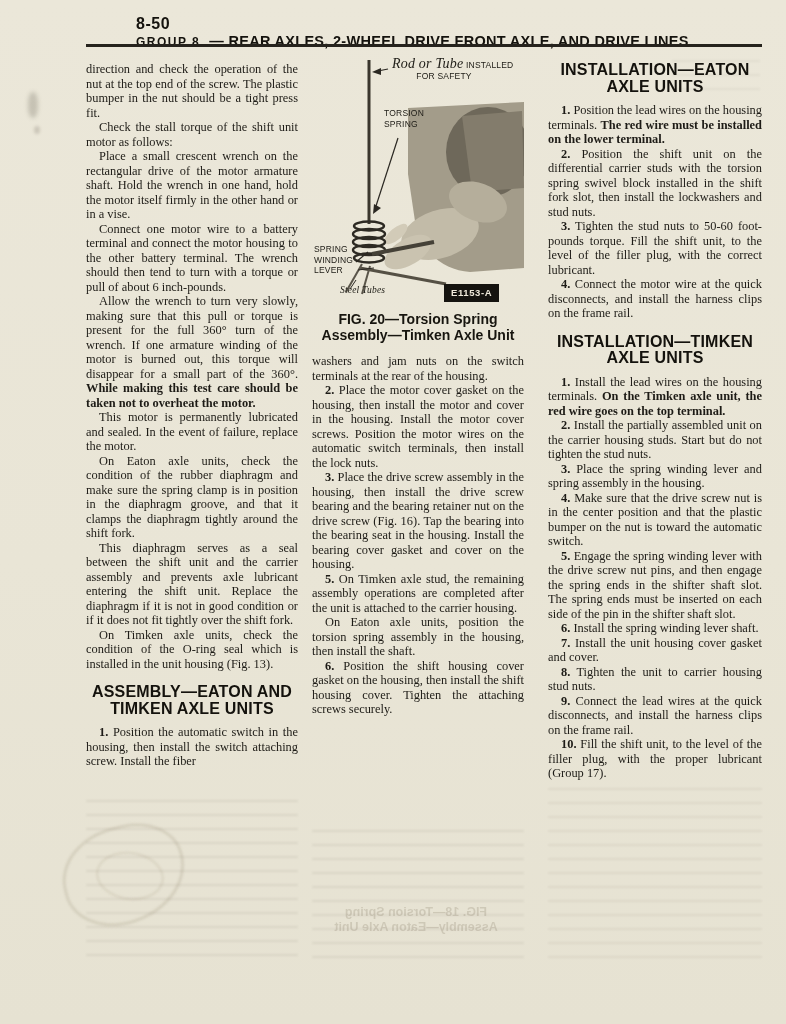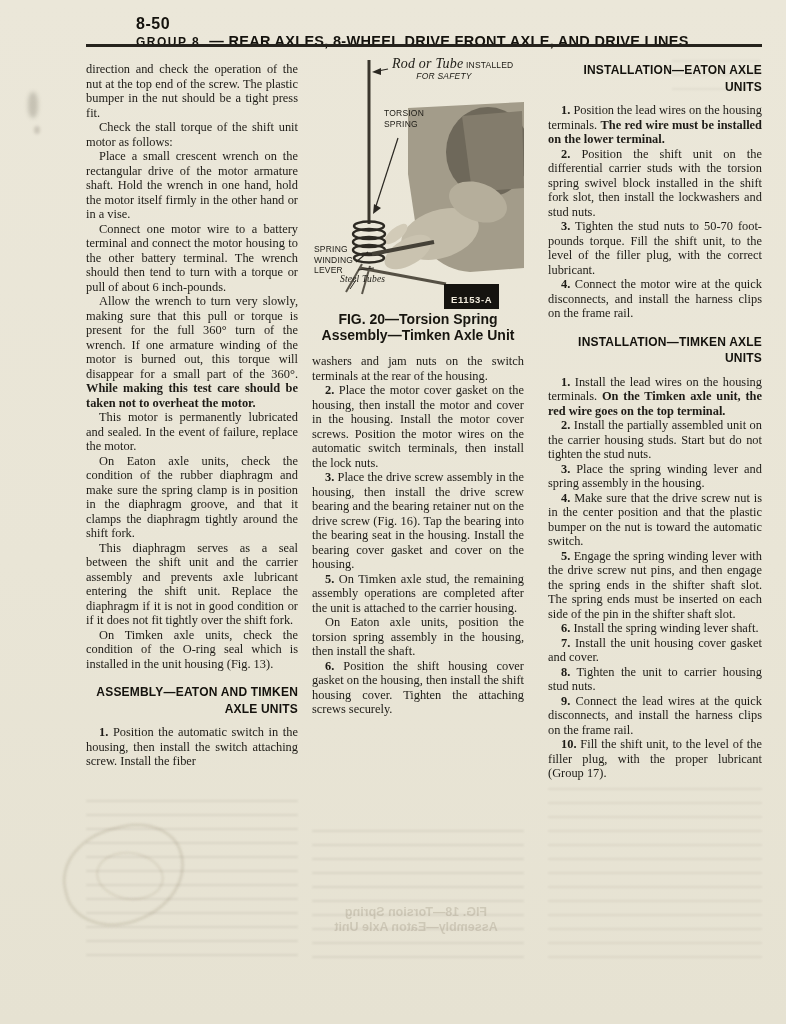--- a/index.html
+++ b/index.html
@@ -18,37 +18,37 @@
 
   
   .col { position:absolute; width:212px; font-size:12.4px; line-height:14.5px; text-align:justify; }
   .col-left  { left:86px;  top:62px; }
   .col-mid   { left:312px; top:56px; }
   .col-right { left:548px; top:62px; width:214px; }
   .bp { margin:0; text-indent:13px; }
   .bp.flush { text-indent:0; }
   .bp b { font-weight:bold; }
   .sec-h {
-    font-family:"Liberation Sans",sans-serif; font-weight:bold; font-size:12px;
-    line-height:16.5px; letter-spacing:.2px; margin:13px 0 8px; color:#14120d; text-align:right;
+    font-family:"Liberation Sans",sans-serif; font-weight:bold; font-size:16px;
+    line-height:16.5px; letter-spacing:.2px; margin:13px 0 8px; color:#14120d; text-align:center;
   }
   .sec-h.first { margin-top:0; }
 
   
   .fig { position:relative; width:212px; height:252px; margin:0 0 4px 0; }
   .fig svg { position:absolute; left:0; top:0; }
   .lbl { position:absolute; font-family:"Liberation Sans",sans-serif; font-size:8.5px; line-height:10.5px; color:#22201a; letter-spacing:.2px; }
   .lbl-rod { left:80px; top:3px; width:128px; }
   .lbl-rod .ital { font-family:"Liberation Serif",serif; font-style:italic; font-size:14px; }
-  .lbl-rod .l2 { text-align:center; width:104px;font-style:italic; }
+  .lbl-rod .l2 { text-align:center; width:104px; }
   .lbl-torsion { left:72px; top:52px; width:52px; text-align:left; }
   .lbl-winding { left:2px; top:188px; width:52px; }
-  .lbl-steel { left:28px; top:218px; font-family:"Liberation Serif",serif; font-style:italic; font-size:9.5px; }
+  .lbl-steel { left:28px; top:229px; font-family:"Liberation Serif",serif; font-style:italic; font-size:9.5px; }
   .photo-code { position:absolute; left:132px; top:228px; background:#15130f; color:#efe9da;
-    font-family:"Liberation Sans",sans-serif; font-weight:bold; font-size:9.5px; padding:9px 7px 1px; letter-spacing:.6px; }
+    font-family:"Liberation Sans",sans-serif; font-weight:bold; font-size:9.5px; padding:2px 7px 1px; letter-spacing:.6px; }
   .fig-cap { font-family:"Liberation Sans",sans-serif; font-weight:bold; font-size:14px; line-height:15.5px;
     text-align:center; margin:4px 0 11px; color:#17150f; }
 
   
   .bleed-stripes { position:absolute; opacity:.07; filter:blur(1px); pointer-events:none;
     background: repeating-linear-gradient(180deg,#3c3426 0 2px, transparent 2px 14px); }
   .bs1 { left:86px;  top:800px; width:212px; height:165px; }
   .bs2 { left:312px; top:830px; width:212px; height:135px; }
   .bs3 { left:548px; top:788px; width:214px; height:178px; opacity:.06; }
   .bs4 { left:672px; top:60px;  width:88px;  height:42px;  opacity:.05; }
@@ -67,21 +67,21 @@
 </style>
 </head>
 <body>
 
 <div class="page">
 
   <header class="page-header">
     <span class="page-number">8-50</span>
     <h1 class="group-title">
       <span class="group-big">GROUP 8</span>
-      <span class="group-rest">— REAR AXLES, 8-WHEEL DRIVE FRONT AXLE, AND DRIVE LINES</span>
+      <span class="group-rest">— REAR AXLES, 2-WHEEL DRIVE FRONT AXLE, AND DRIVE LINES</span>
     </h1>
   </header>
   <div class="header-rule"></div>
 
   <section class="col col-left">
     <p class="bp flush">direction and check the operation of the nut at the top end of the screw. The plastic bumper in the nut should be a tight press fit.</p>
     <p class="bp">Check the stall torque of the shift unit motor as follows:</p>
     <p class="bp">Place a small crescent wrench on the rectangular drive of the motor armature shaft. Hold the wrench in one hand, hold the motor itself firmly in the other hand or in a vise.</p>
     <p class="bp">Connect one motor wire to a battery terminal and connect the motor housing to the other battery terminal. The wrench should then tend to turn with a torque or pull of about 6 inch-pounds.</p>
     <p class="bp"><span>Allow the wrench to turn very slowly, making sure that this pull or torque is present for the full 360° turn of the wrench. If one armature winding of the motor is burned out, this torque will disappear for a small part of the 360°. </span><b>While making this test care should be taken not to overheat the motor.</b></p>
@@ -151,21 +151,21 @@
     <p class="bp"><b>3.</b><span> Place the drive screw assembly in the housing, then install the drive screw bearing and the bearing retainer nut on the drive screw (Fig. 16). Tap the bearing into the bearing seat in the housing. Install the bearing cover gasket and cover on the housing.</span></p>
     <p class="bp"><b>5.</b><span> On Timken axle stud, the remaining assembly operations are completed after the unit is attached to the carrier housing.</span></p>
     <p class="bp">On Eaton axle units, position the torsion spring assembly in the housing, then install the shaft.</p>
     <p class="bp"><b>6.</b><span> Position the shift housing cover gasket on the housing, then install the shift housing cover. Tighten the attaching screws securely.</span></p>
   </section>
 
   <section class="col col-right">
     <h2 class="sec-h first">INSTALLATION—EATON AXLE UNITS</h2>
     <p class="bp"><b>1.</b><span> Position the lead wires on the housing terminals. </span><b>The red wire must be installed on the lower terminal.</b></p>
     <p class="bp"><b>2.</b><span> Position the shift unit on the differential carrier studs with the torsion spring swivel block installed in the shift fork slot, then install the lockwashers and stud nuts.</span></p>
-    <p class="bp"><b>3.</b><span> Tighten the stud nuts to 50-70 foot-pounds torque. Fill the shift unit, to the level of the filler plug, with the correct lubricant.</span></p>
+    <p class="bp"><b>3.</b><span> Tighten the stud nuts to 50-60 foot-pounds torque. Fill the shift unit, to the level of the filler plug, with the correct lubricant.</span></p>
     <p class="bp"><b>4.</b><span> Connect the motor wire at the quick disconnects, and install the harness clips on the frame rail.</span></p>
     <h2 class="sec-h">INSTALLATION—TIMKEN AXLE UNITS</h2>
     <p class="bp"><b>1.</b><span> Install the lead wires on the housing terminals. </span><b>On the Timken axle unit, the red wire goes on the top terminal.</b></p>
     <p class="bp"><b>2.</b><span> Install the partially assembled unit on the carrier housing studs. Start but do not tighten the stud nuts.</span></p>
     <p class="bp"><b>3.</b><span> Place the spring winding lever and spring assembly in the housing.</span></p>
     <p class="bp"><b>4.</b><span> Make sure that the drive screw nut is in the center position and that the plastic bumper on the nut is toward the automatic switch.</span></p>
     <p class="bp"><b>5.</b><span> Engage the spring winding lever with the drive screw nut pins, and then engage the spring ends in the shifter shaft slot. The spring ends must be inserted on each side of the pin in the shifter shaft slot.</span></p>
     <p class="bp"><b>6.</b><span> Install the spring winding lever shaft.</span></p>
     <p class="bp"><b>7.</b><span> Install the unit housing cover gasket and cover.</span></p>
     <p class="bp"><b>8.</b><span> Tighten the unit to carrier housing stud nuts.</span></p>

